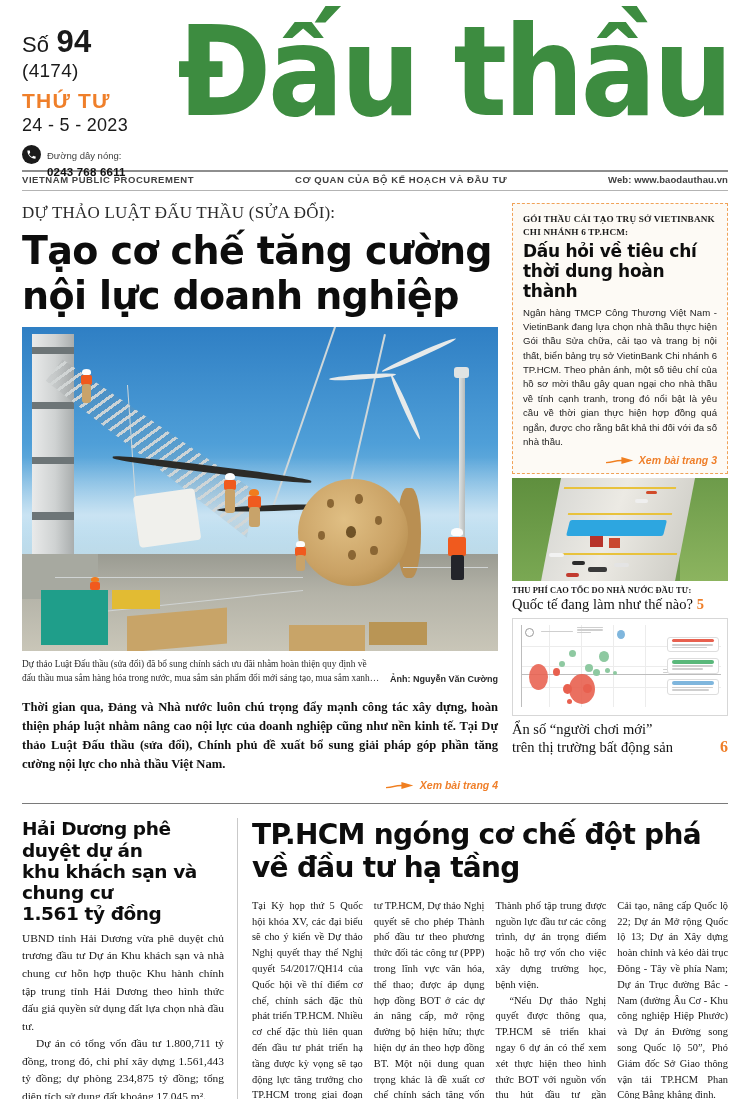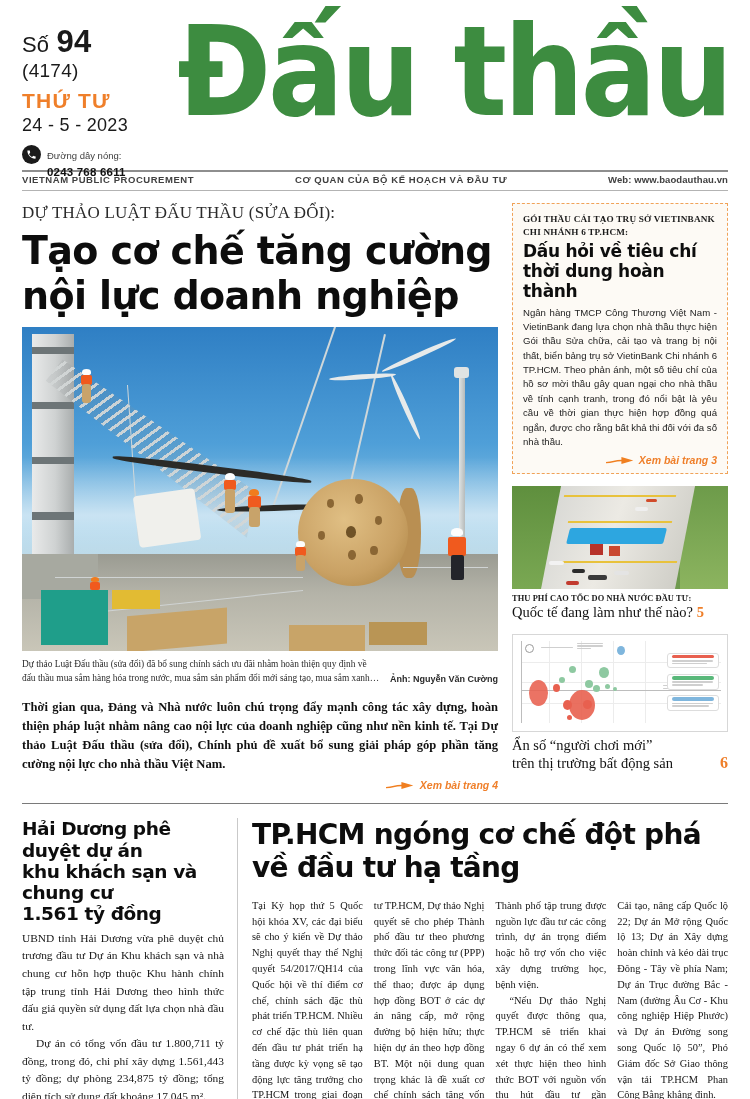--- a/index.html
+++ b/index.html
@@ -129,21 +129,21 @@
     font-family: "Liberation Serif", serif; font-weight: 700;
     font-size: 9.2px; line-height: 1.38; color:#1c1c1c; letter-spacing:.2px;
   }
   .side-head {
     font-family: "DejaVu Sans", sans-serif; font-weight: 700;
     font-size: 17px; line-height: 1.16; color:#0d0d0d; margin: 4px 0 4px 0; letter-spacing:-.3px;
   }
   .side-body { font-size: 9.6px; line-height: 1.5; color:#232323; text-align: justify; }
   .side-jump { display:flex; justify-content:flex-end; align-items:center; gap:5px; margin-top: 5px; }
 
-  .side-item { margin-top: 12px; }
+  .side-item { margin-top: 4px; }
   .side-photo { width: 100%; height: 103px; position: relative; overflow:hidden; background:#6f9a4e; }
   .sp-field-l { position:absolute; left:0; top:0; width:34%; height:100%; background:linear-gradient(#5f8f3e,#7aa853); }
   .sp-field-r { position:absolute; right:0; top:0; width:22%; height:100%; background:linear-gradient(#6d9b4a,#8cb45f); }
   .sp-road { position:absolute; left:18%; top:-6%; width:62%; height:112%;
     background:linear-gradient(100deg,#d9d9d5,#eceae4 45%,#cfcec7);
     transform: skewX(-11deg); }
   .sp-lane { position:absolute; background:#e8c23c; height:2px; transform: skewX(-11deg); }
   .sp-canopy { position:absolute; left:26%; top:40%; width:45%; height:16%; background:#2da6e0; transform: skewX(-14deg); border-radius:2px; }
   .sp-booth { position:absolute; background:#b7332a; }
   .sp-car { position:absolute; border-radius:2px; }

